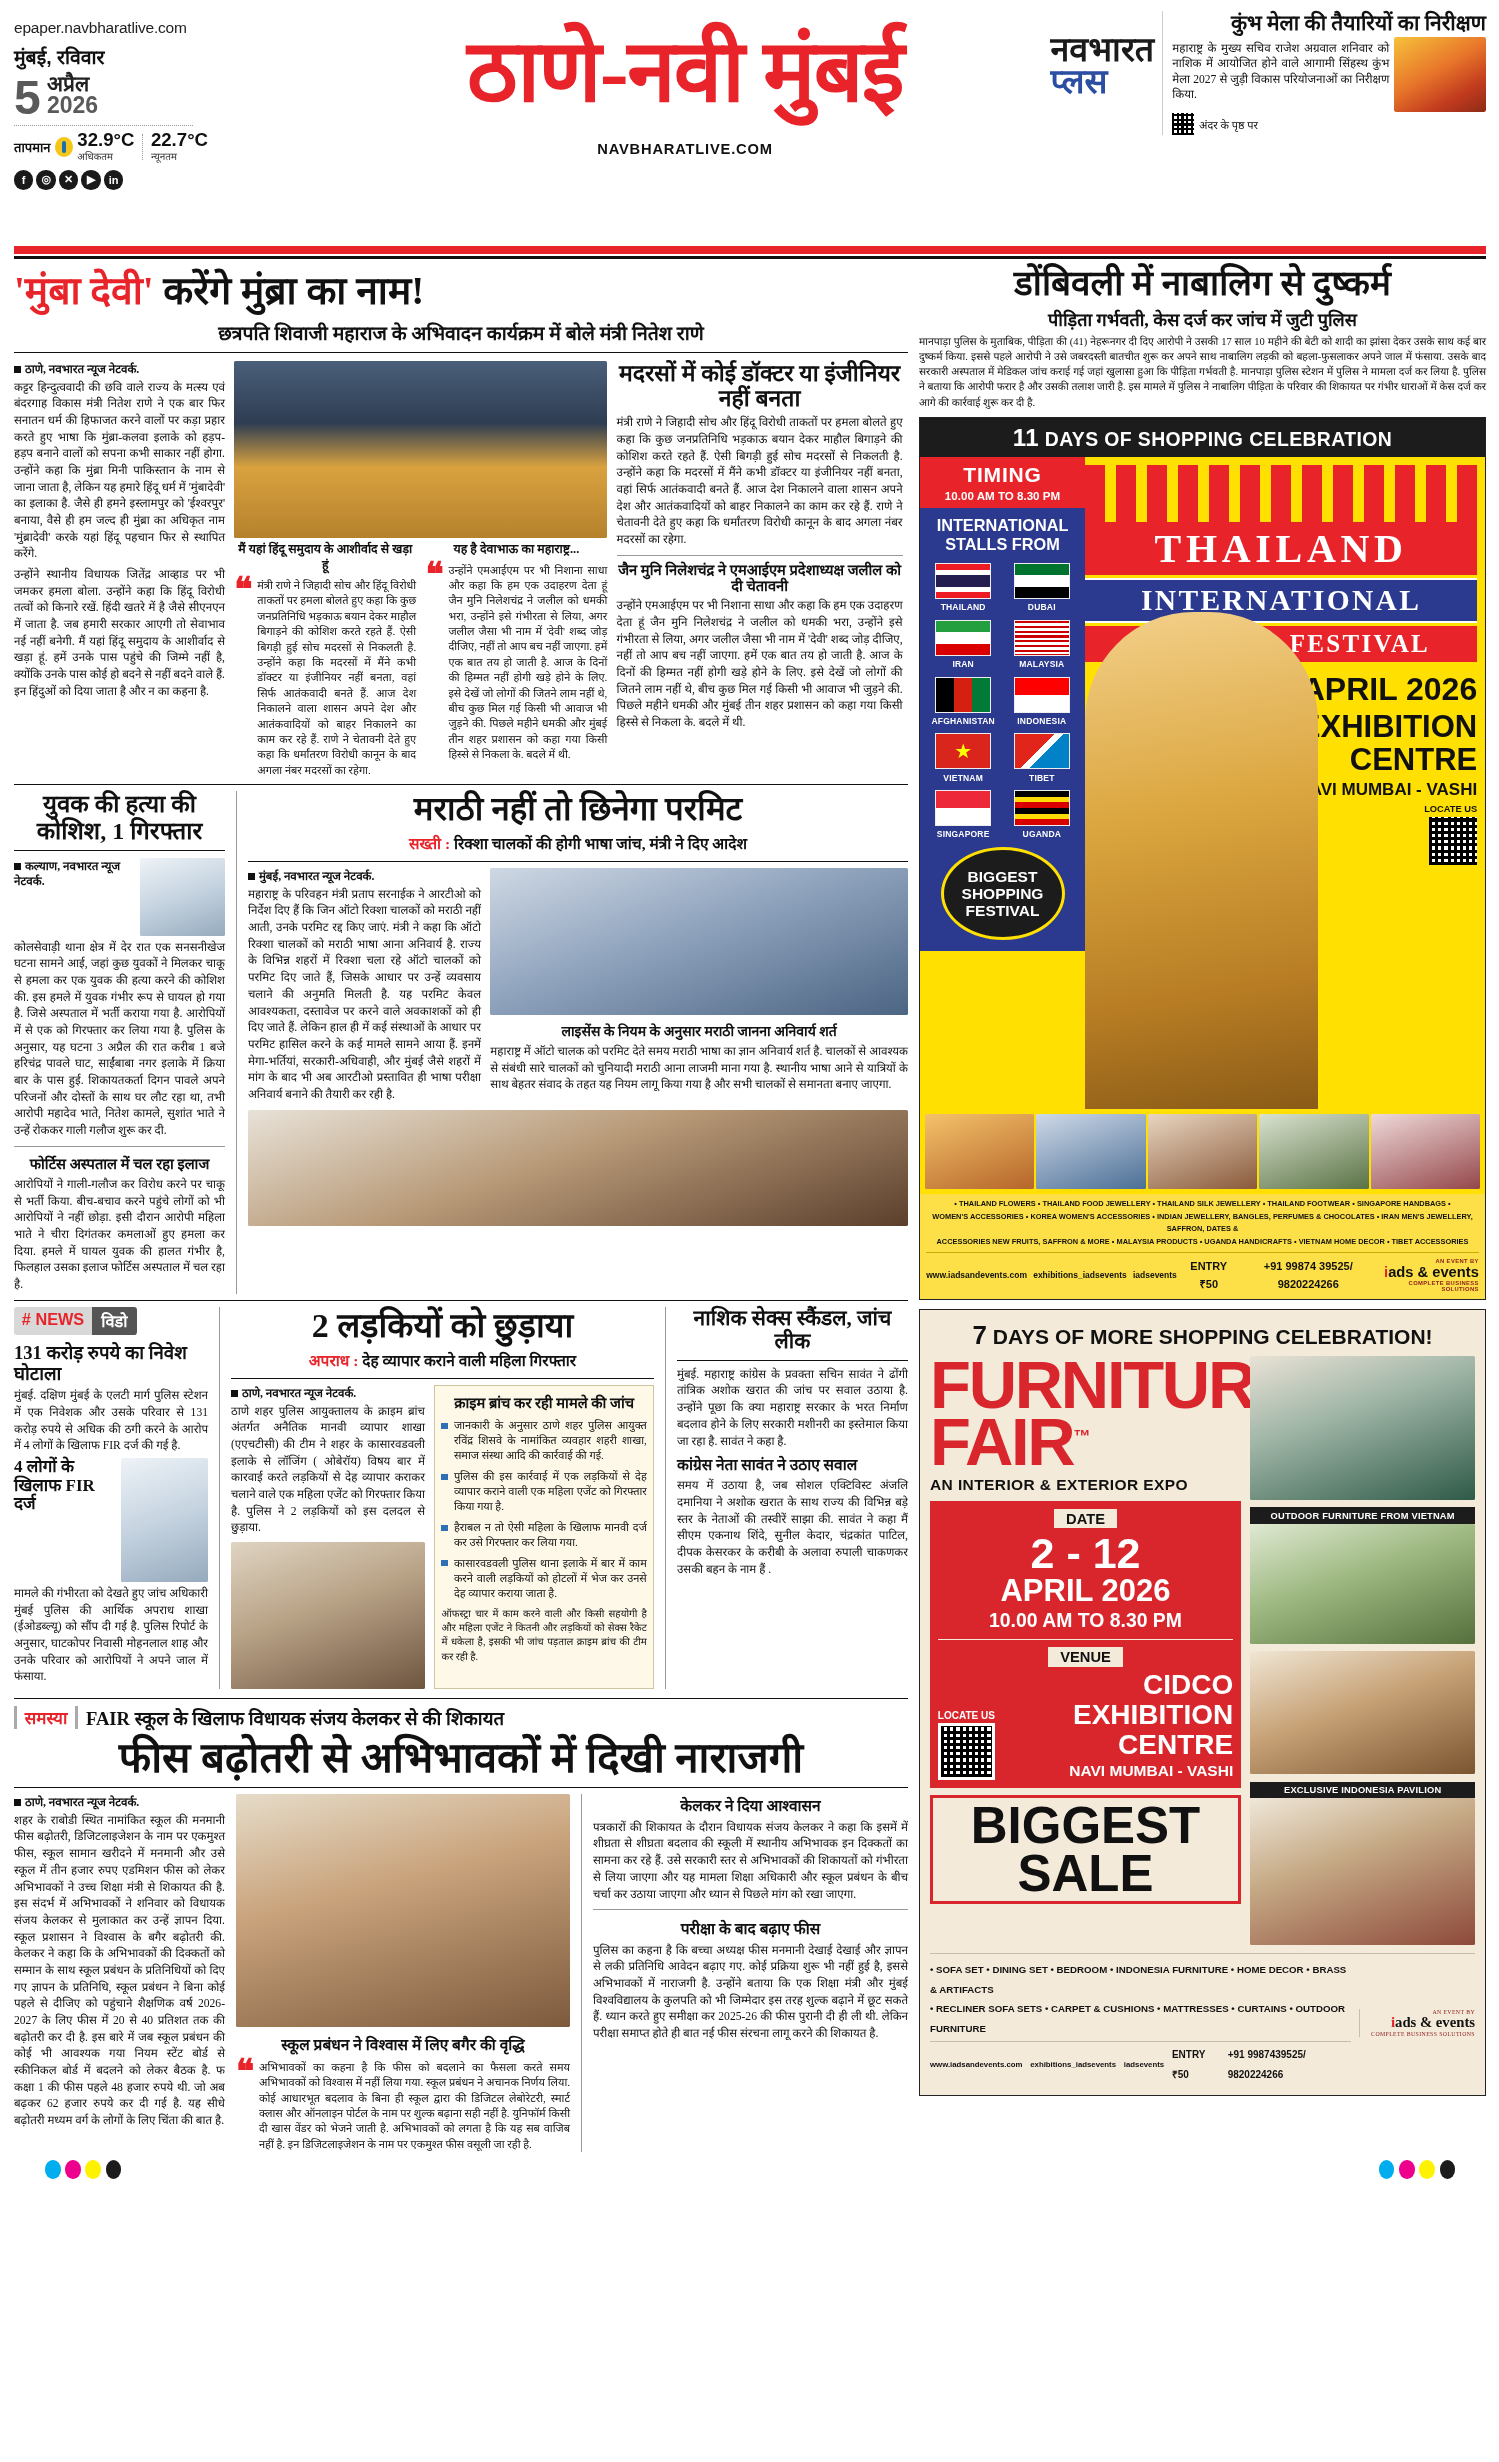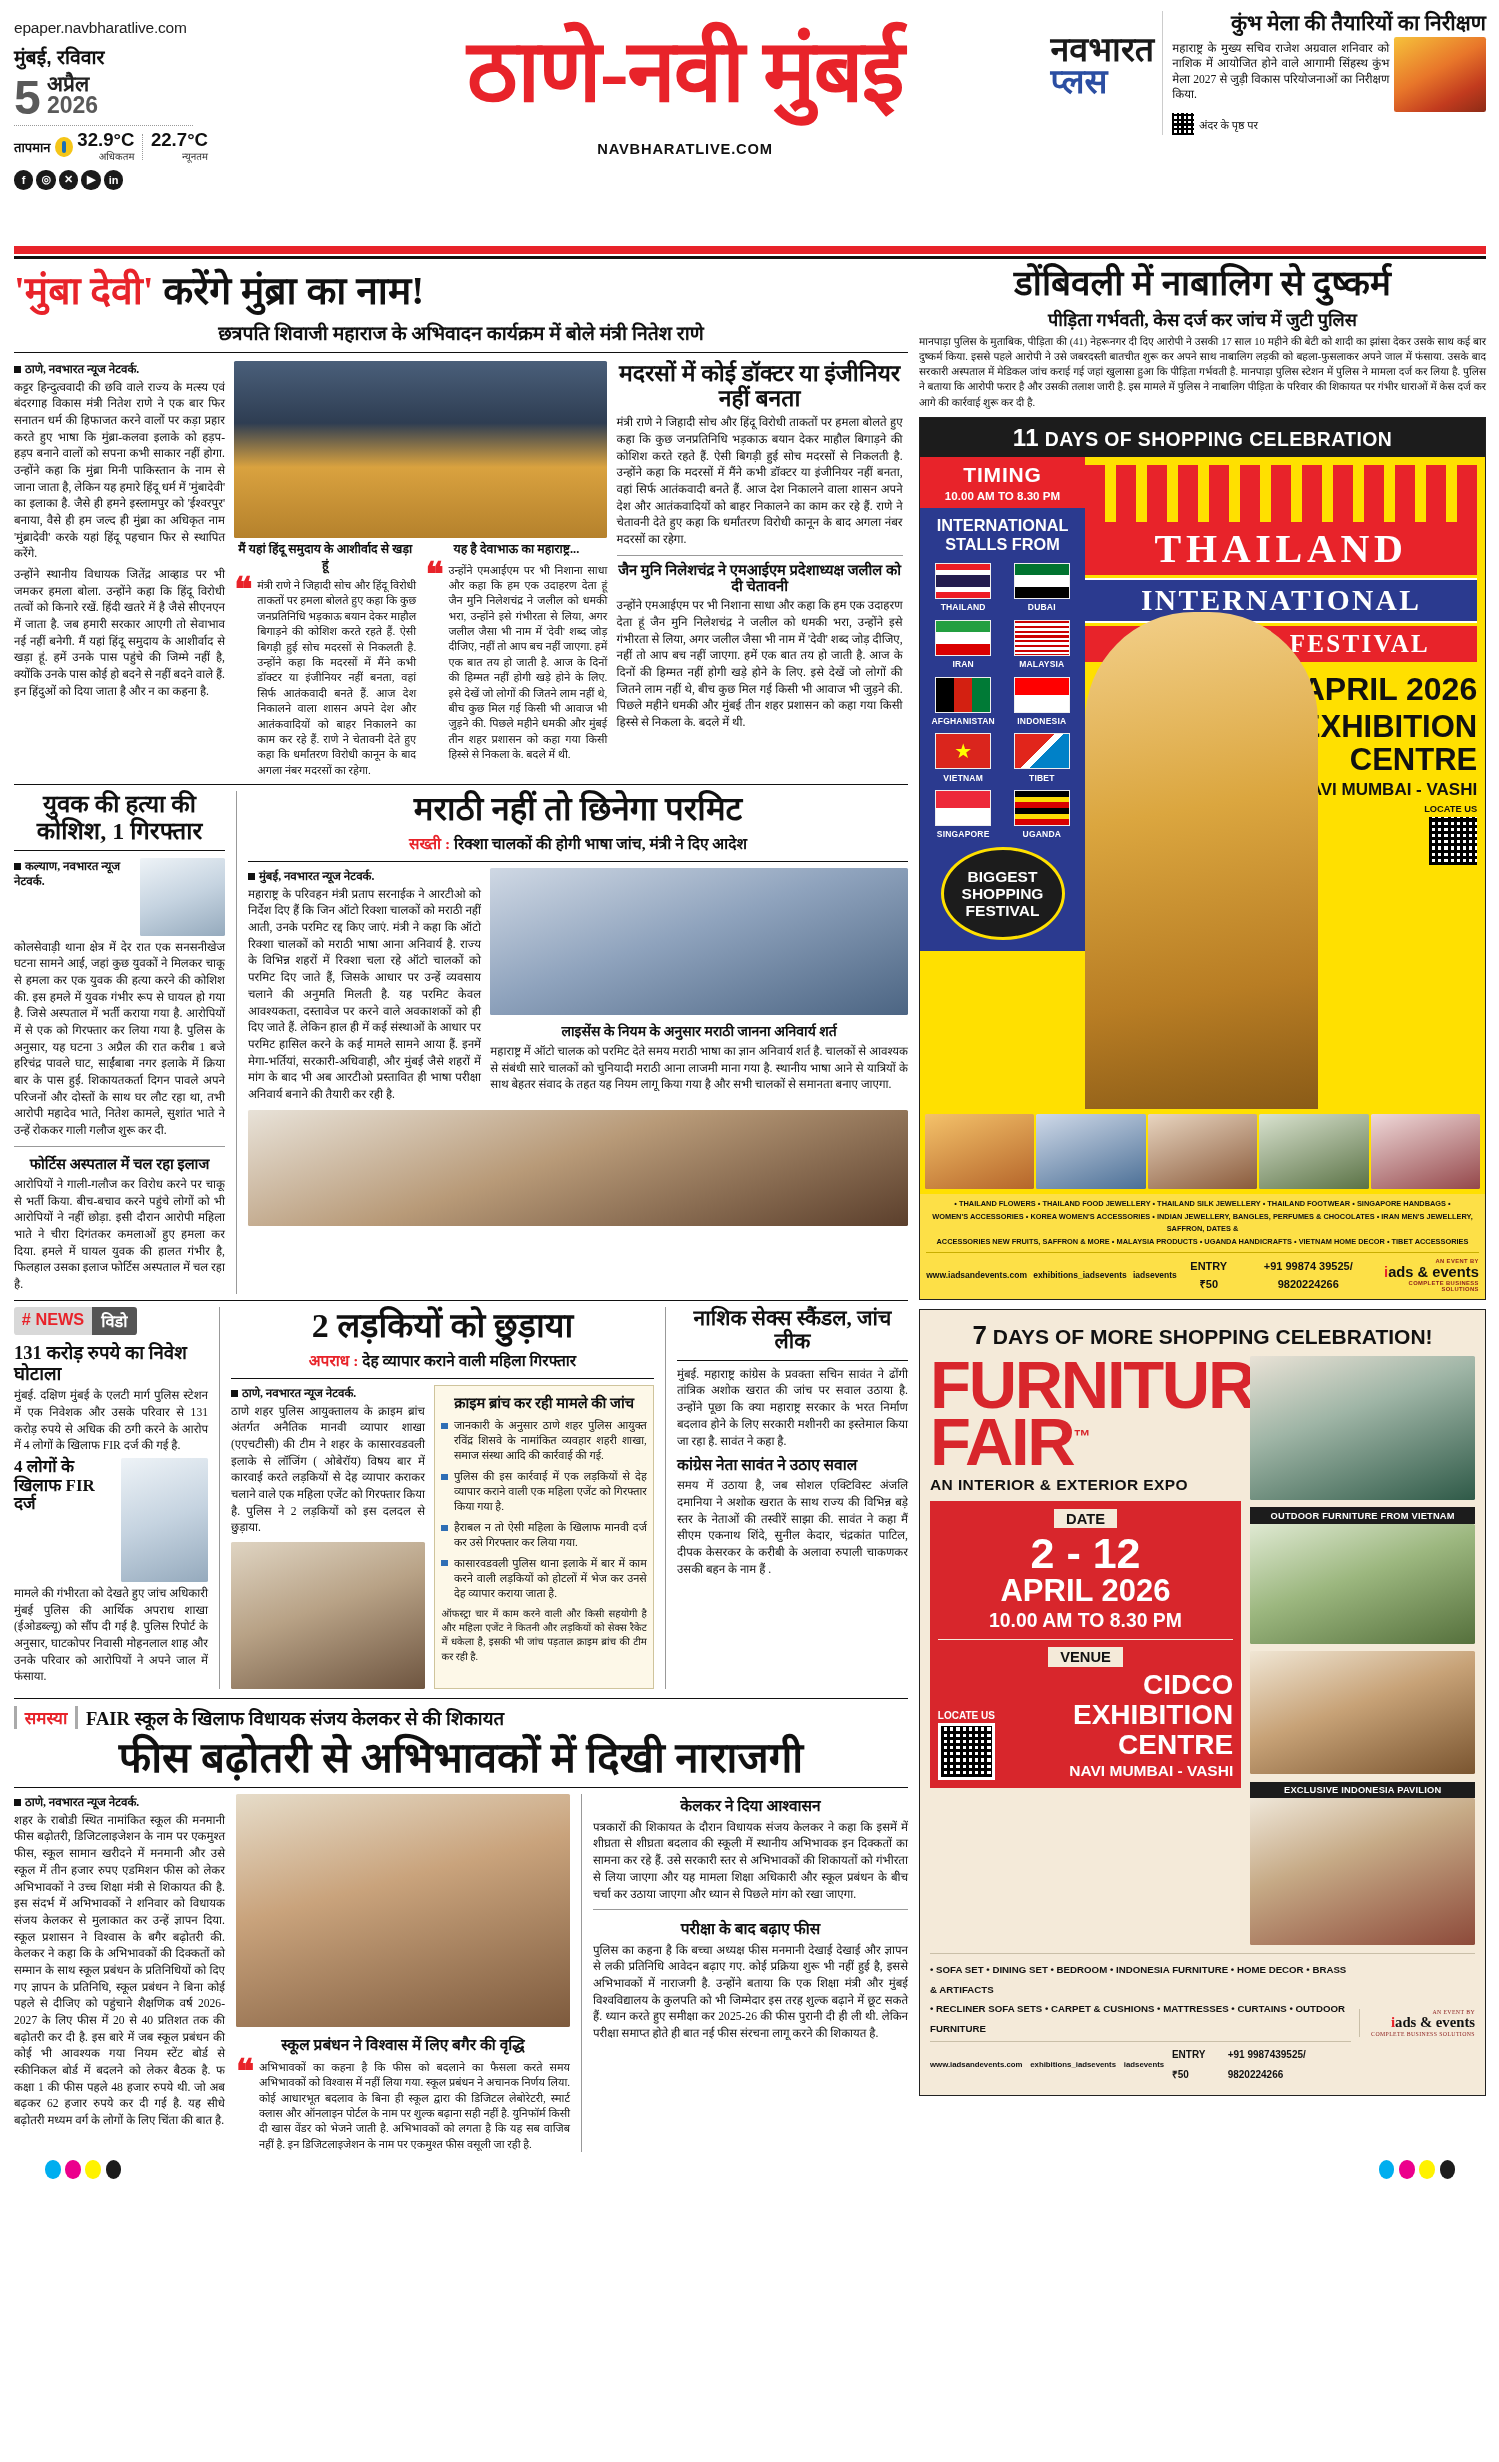--- a/index.html
+++ b/index.html
@@ -20,21 +20,21 @@
   .mast-daterow { display: flex; align-items: flex-end; gap: 6.2px; margin-top: 3.1px; }
   .mast-day { font-family: "Liberation Sans", sans-serif; font-size: 48px; font-weight: 900; color: #5a5a5a; line-height: 0.85; }
   .mast-md { padding-bottom: 1.6px; }
   .mast-month { font-family: "Liberation Sans", sans-serif; font-size: 21px; font-weight: 700; color: #222; line-height: 1; }
   .mast-year { font-family: "Liberation Sans", sans-serif; font-size: 23px; font-weight: 900; color: #5a5a5a; line-height: 1; }
   .dotted { border-top: 1.6px dotted #999; margin: 6.2px 0 4.7px 0; width: 179px; }
   .temp-row { display: flex; align-items: center; gap: 4.7px; }
   .temp-label { font-family: "Liberation Sans", sans-serif; font-size: 13px; font-weight: 700; }
   .thermo { width: 20px; height: 20px; border-radius: 50%; background: #f5c518; display: flex; align-items: center; justify-content: center; }
   .thermo i { display: block; width: 3.9px; height: 12.4px; background: #1a6fb5; border-radius: 2.3px; }
-  .temp-val { text-align: right; }
+  .temp-val { text-align: left; }
   .temp-big { font-family: "Liberation Sans", sans-serif; font-size: 18.6px; font-weight: 700; line-height: 1; }
   .temp-small { font-size: 10px; color: #333; }
   .temp-sep { width: 0; border-left: 1.6px dotted #999; height: 26px; margin: 0 3.1px; }
   .social { display: flex; gap: 3.1px; margin-top: 7px; }
   .soc { width: 19.4px; height: 19.4px; border-radius: 50%; background: #1a1a1a; color: #fff;
          font-family: "Liberation Sans", sans-serif; font-size: 11px; font-weight: 700;
          display: flex; align-items: center; justify-content: center; }
 
   .mast-center { flex: 1; text-align: center; position: relative; }
   .mast-title { font-size: 87px; font-weight: 900; color: #e8232a; line-height: 1; letter-spacing: -1.6px; padding-top: 17px; }
@@ -564,20 +564,23 @@
                   <div class="qr-w">
                       <i></i>
                     </div>
                 </div>
                 <div style="flex:1">
                   <div class="fur-venue">CIDCO EXHIBITION CENTRE</div>
                   <div class="fur-venue2">NAVI MUMBAI - VASHI</div>
                 </div>
               </div>
             </div>
+            <div class="fur-sale">
+              <span>BIGGEST SALE</span>
+            </div>
           </div>
           <div class="fur-r">
             <div class="fimg a"></div>
             <div class="darkcap" style="margin-top:7.8px">OUTDOOR FURNITURE FROM VIETNAM</div>
             <div class="fimg b"></div>
             <div class="fimg c" style="margin-top:7.8px"></div>
             <div class="darkcap" style="margin-top:7.8px">EXCLUSIVE INDONESIA PAVILION</div>
             <div class="fimg d"></div>
           </div>
         </div>

